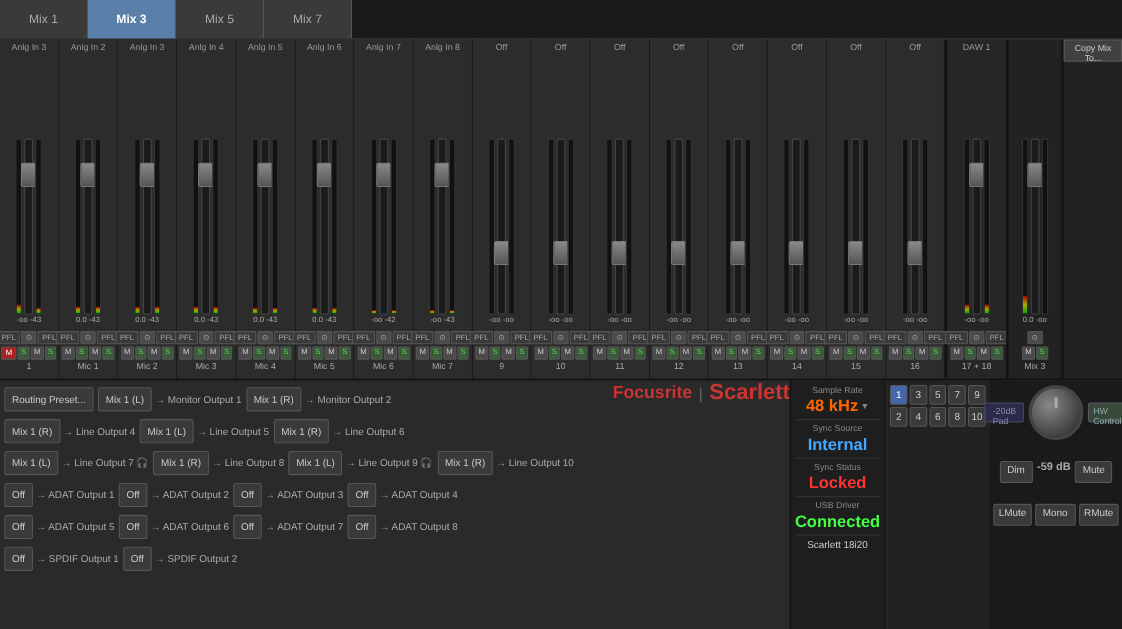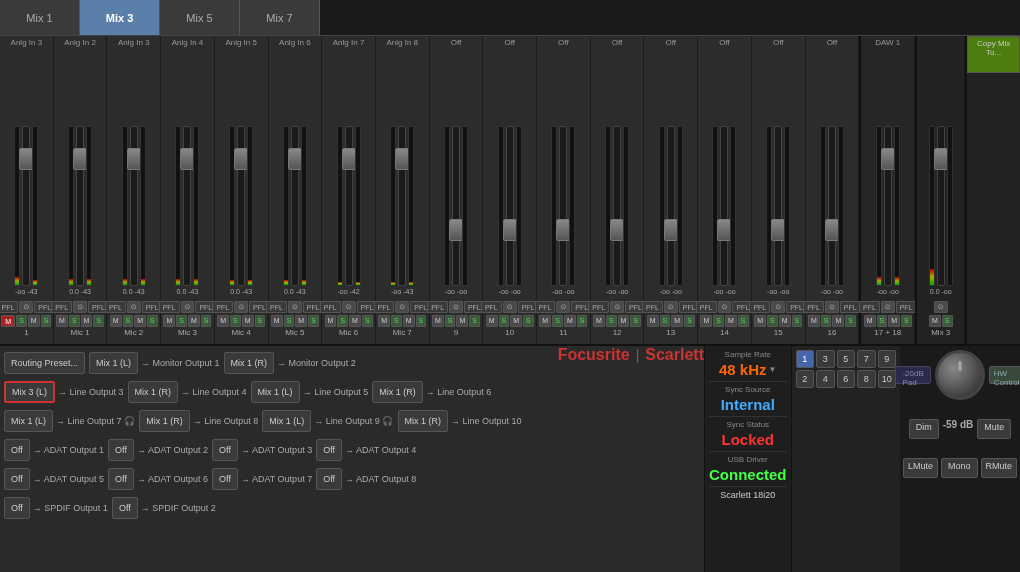--- a/index.html
+++ b/index.html
@@ -173,28 +173,28 @@
 
     
     .right-panel {
       width: 62px;
       background: #222;
       display: flex;
       flex-direction: column;
       border-left: 2px solid #111;
     }
     .copy-mix-btn {
-      background: #4d7c0f;
+      background: #404040;
       border: 1px solid #555;
       color: #ccc;
       font-size: 8px;
       padding: 2px;
       text-align: center;
       cursor: pointer;
-      height: 37px;
+      height: 20px;
     }
 
     
     .routing-section {
       display: flex;
       height: 238px;
       background: #2a2a2a;
     }
 
     .routing-main {
@@ -931,24 +931,20 @@
         <span class="arrow-label">→ Monitor Output 1</span>
       </div>
       <div class="routing-pair">
         <div class="routing-btn">Mix 1 (R)</div>
         <span class="arrow-label">→ Monitor Output 2</span>
       </div>
     </div>
 
     <div class="routing-row">
       <div class="routing-pair">
-        <div class="routing-btn highlighted">Mix 3 (L)</div>
-        <span class="arrow-label">→ Line Output 3</span>
-      </div>
-      <div class="routing-pair">
         <div class="routing-btn">Mix 1 (R)</div>
         <span class="arrow-label">→ Line Output 4</span>
       </div>
       <div class="routing-pair">
         <div class="routing-btn">Mix 1 (L)</div>
         <span class="arrow-label">→ Line Output 5</span>
       </div>
       <div class="routing-pair">
         <div class="routing-btn">Mix 1 (R)</div>
         <span class="arrow-label">→ Line Output 6</span>
@@ -1022,21 +1018,21 @@
         <span class="arrow-label">→ SPDIF Output 2</span>
       </div>
     </div>
 
   </div>
 
   <div class="logo-section">
     <div style="display:flex;align-items:center;gap:6px;">
       <span style="font-size:16px;font-weight:bold;color:#cc3333;">Focusrite</span>
       <span style="color:#666;font-size:14px;">|</span>
-      <span style="font-size:16px;font-weight:bold;color:#cc3333;">Scarlett</span>
+      <span style="font-size:20px;font-weight:bold;color:#cc3333;">Scarlett</span>
     </div>
   </div>
 
   <div class="status-panel">
     <div class="status-label">Sample Rate</div>
     <div style="display:flex;align-items:center;gap:2px;">
       <div class="status-value">48 kHz</div>
       <div class="dropdown-arrow">▼</div>
     </div>
     <div class="status-divider"></div>

